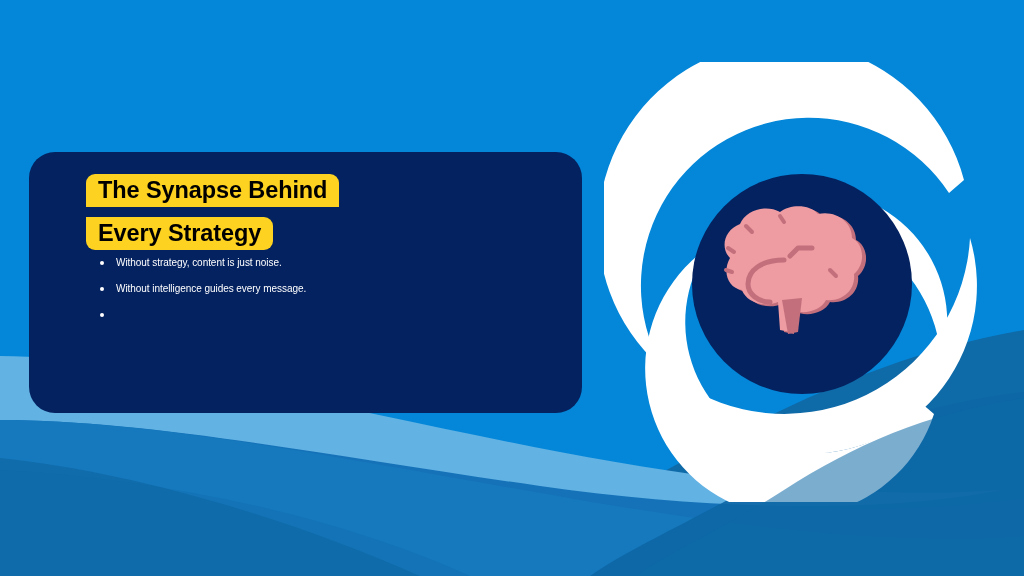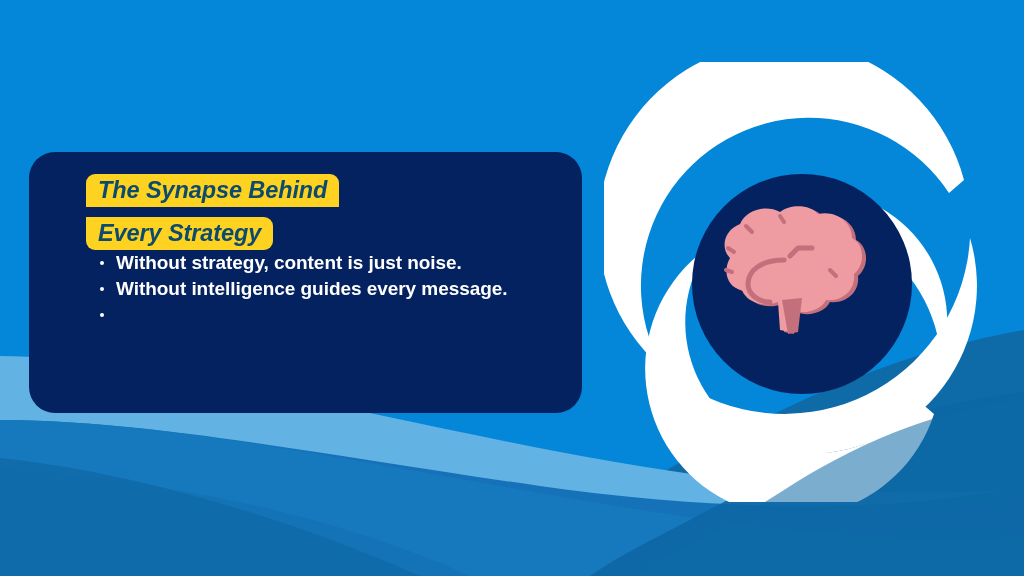--- a/index.html
+++ b/index.html
@@ -52,47 +52,46 @@
     position: absolute;
     left: 57px;
     top: 22px;
     width: 480px;
   }
   .title-line {
     display: block;
     width: -moz-fit-content;
     width: fit-content;
     background: #fdd220;
-    color: #0c4a6e;
+    color: #000000;
     font-size: 23.5px;
     font-weight: bold;
     line-height: 28px;
     letter-spacing: -0.1px;
     padding: 2px 12px 3px 12px;
     white-space: nowrap;
-    font-style: italic;
   }
   .title-line-1 { border-radius: 9px 9px 0 0; }
   .title-line-2 { border-radius: 0 9px 9px 9px; margin-top: 10px; }
 
   
   #bullets {
     position: absolute;
     left: 69px;
     top: 98px;
     width: 460px;
     margin: 0;
     padding: 0;
     list-style: none;
   }
   #bullets li {
     position: relative;
     color: #ffffff;
-    font-size: 19px;
-    font-weight: bold;
+    font-size: 10px;
+    font-weight: normal;
     line-height: 26px;
     padding-left: 18px;
     letter-spacing: -0.05px;
   }
   #bullets li .dot {
     position: absolute;
     left: 2px;
     top: 11px;
     width: 4px;
     height: 4px;

